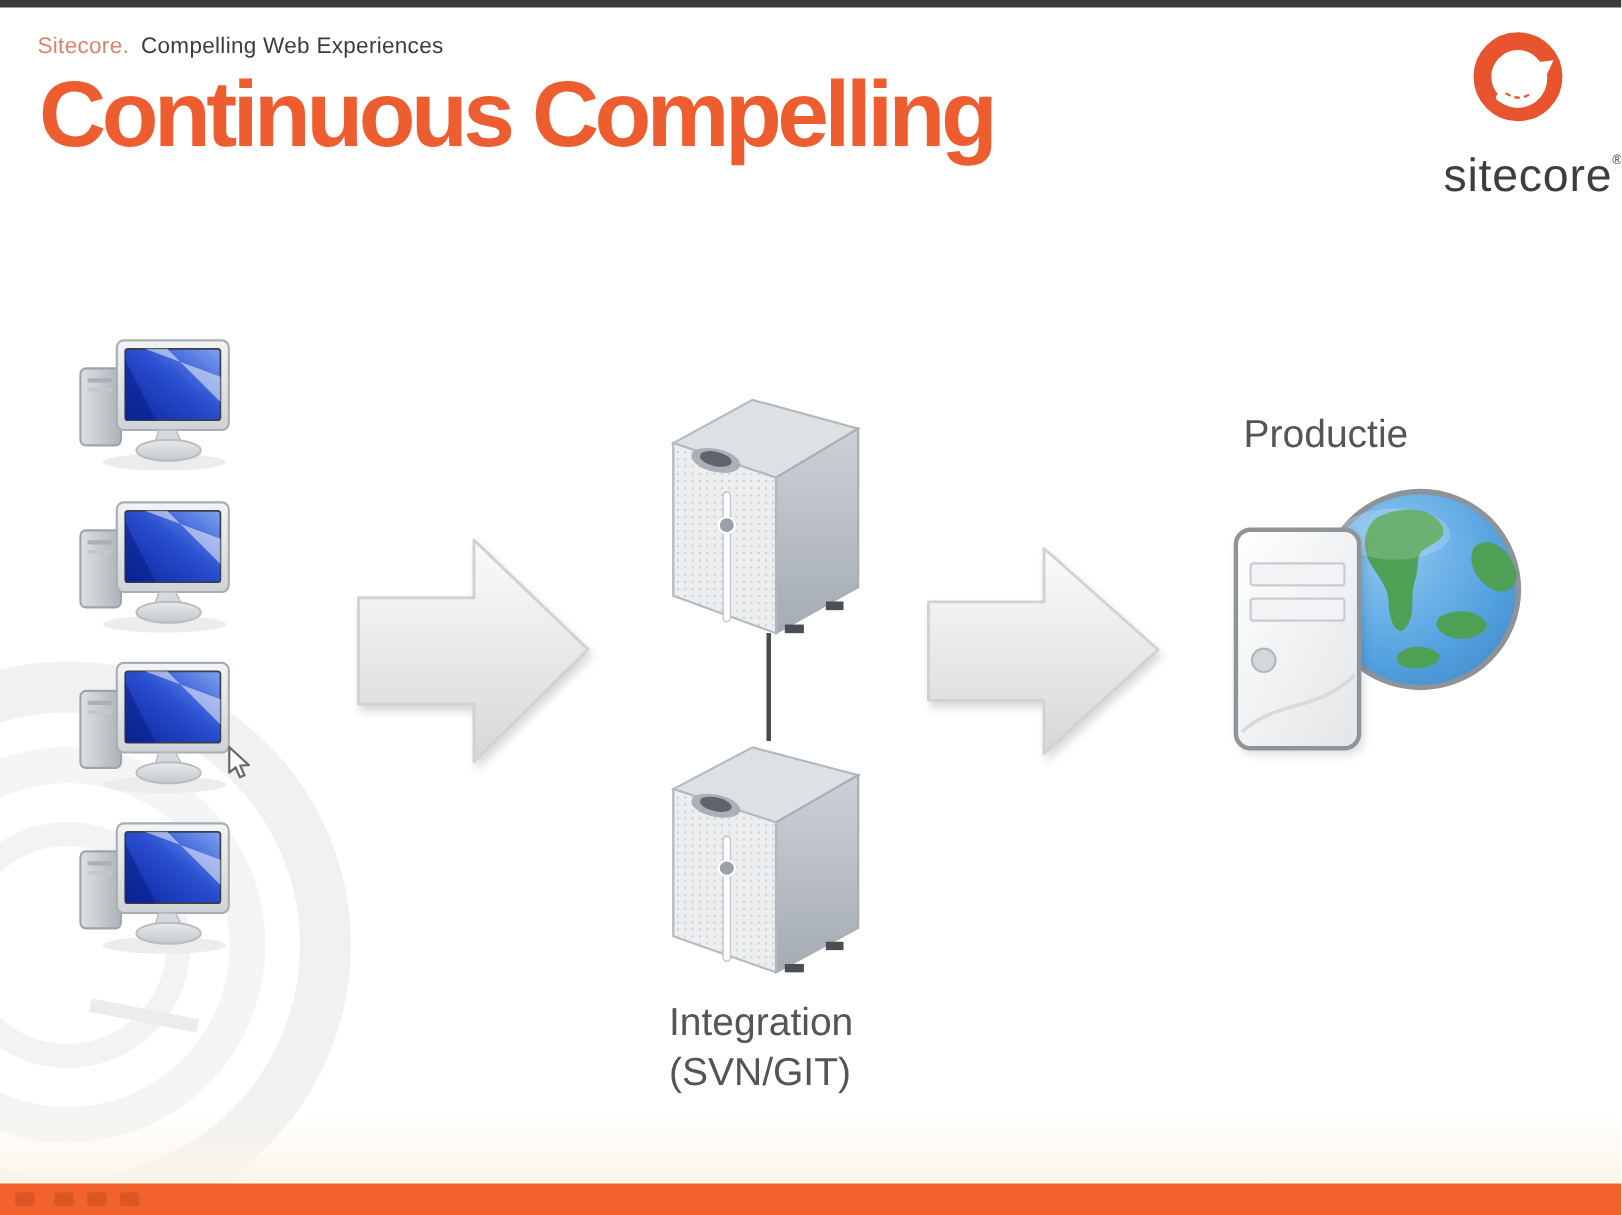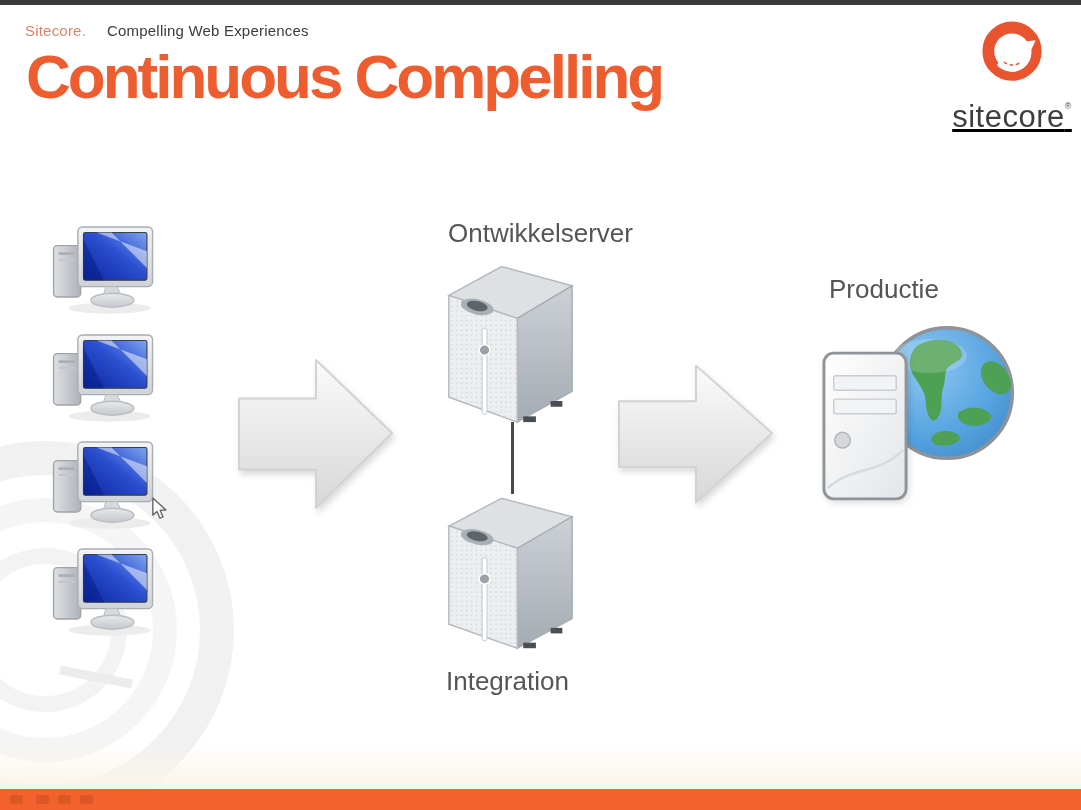--- a/index.html
+++ b/index.html
@@ -6,27 +6,27 @@
   .slide{
     position:relative;
     width:1081px;height:810px;
     background:#ffffff;
     overflow:hidden;
     font-family:"Liberation Sans", sans-serif;
   }
   .top-edge{position:absolute;left:0;top:0;width:1081px;height:5px;background:#3a3a3a;}
   .brand-line{position:absolute;left:25px;top:22px;font-size:15px;letter-spacing:0.2px;white-space:nowrap;}
   .brand-prefix{color:#d8846a;}
-  .brand-tagline{color:#3c3c3c;margin-left:21px;}
+  .brand-tagline{color:#3c3c3c;margin-left:8px;}
   .page-title{
     position:absolute;left:26px;top:42px;
     font-size:62px;font-weight:bold;letter-spacing:-3px;
     color:#ee5d2f;line-height:70px;white-space:nowrap;
   }
-  .logo{position:absolute;left:942px;top:16px;width:140px;text-align:center;text-decoration:underline;}
+  .logo{position:absolute;left:942px;top:16px;width:140px;text-align:right;}
   .logo svg{display:block;margin:0 auto;}
   .logo-word{font-size:31px;color:#3e3e3e;letter-spacing:0.5px;margin-top:1px;line-height:30px;}
   .logo-word sup{font-size:9px;vertical-align:18px;}
   .diagram-label{position:absolute;color:#555555;font-size:26px;line-height:33px;white-space:nowrap;}
   .lbl-developers{left:62px;top:176px;}
   .lbl-devserver{left:448px;top:217px;}
   .lbl-versiebeheer{left:446px;top:665px;}
   .lbl-productie{left:829px;top:273px;}
   .workstation{position:absolute;left:48px;width:112px;height:96px;}
   .ws-1{top:220px;} .ws-2{top:328px;} .ws-3{top:435px;} .ws-4{top:542px;}
@@ -188,30 +188,30 @@
         <use href="#workstation"></use>
       </svg></div>
 
   <svg class="flow-arrow arrow-1" viewBox="0 0 160 160" preserveAspectRatio="none">
       <use href="#flowarrow"></use>
     </svg>
   <svg class="flow-arrow arrow-2" viewBox="0 0 160 160" preserveAspectRatio="none">
       <use href="#flowarrow"></use>
     </svg>
 
-  <div class="diagram-label lbl-devserver">Ontwikkelserver</div>
   <div class="server server-dev"><svg width="137" height="168" viewBox="0 0 140 175" preserveAspectRatio="none">
         <use href="#server3d"></use>
       </svg></div>
   <div class="connector"></div>
   <div class="server server-vc"><svg width="137" height="162" viewBox="0 0 140 175" preserveAspectRatio="none">
         <use href="#server3d"></use>
       </svg></div>
   <div class="diagram-label lbl-versiebeheer">
     <div>Integration</div>
+    <div>(SVN/GIT)</div>
   </div>
 
   <div class="diagram-label lbl-productie">Productie</div>
   <svg class="globe" viewBox="0 0 100 100">
       <use href="#globeSym"></use>
     </svg>
   <svg class="prod-server" viewBox="0 0 90 155">
       <use href="#prodserverSym"></use>
     </svg>
 

